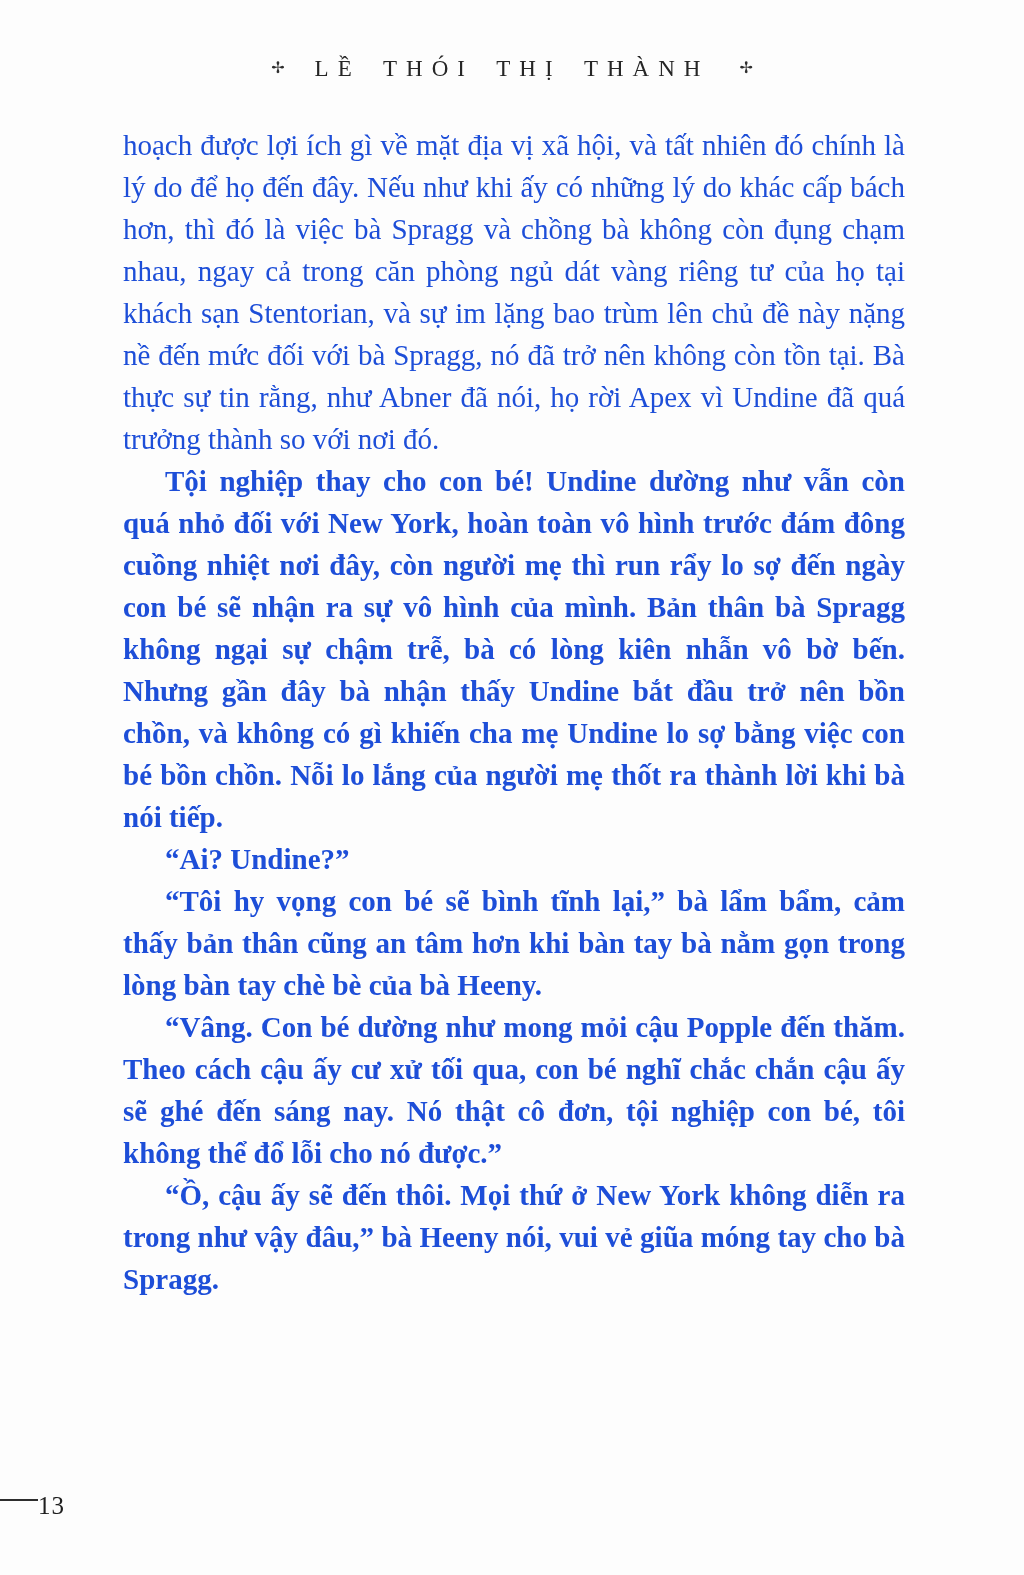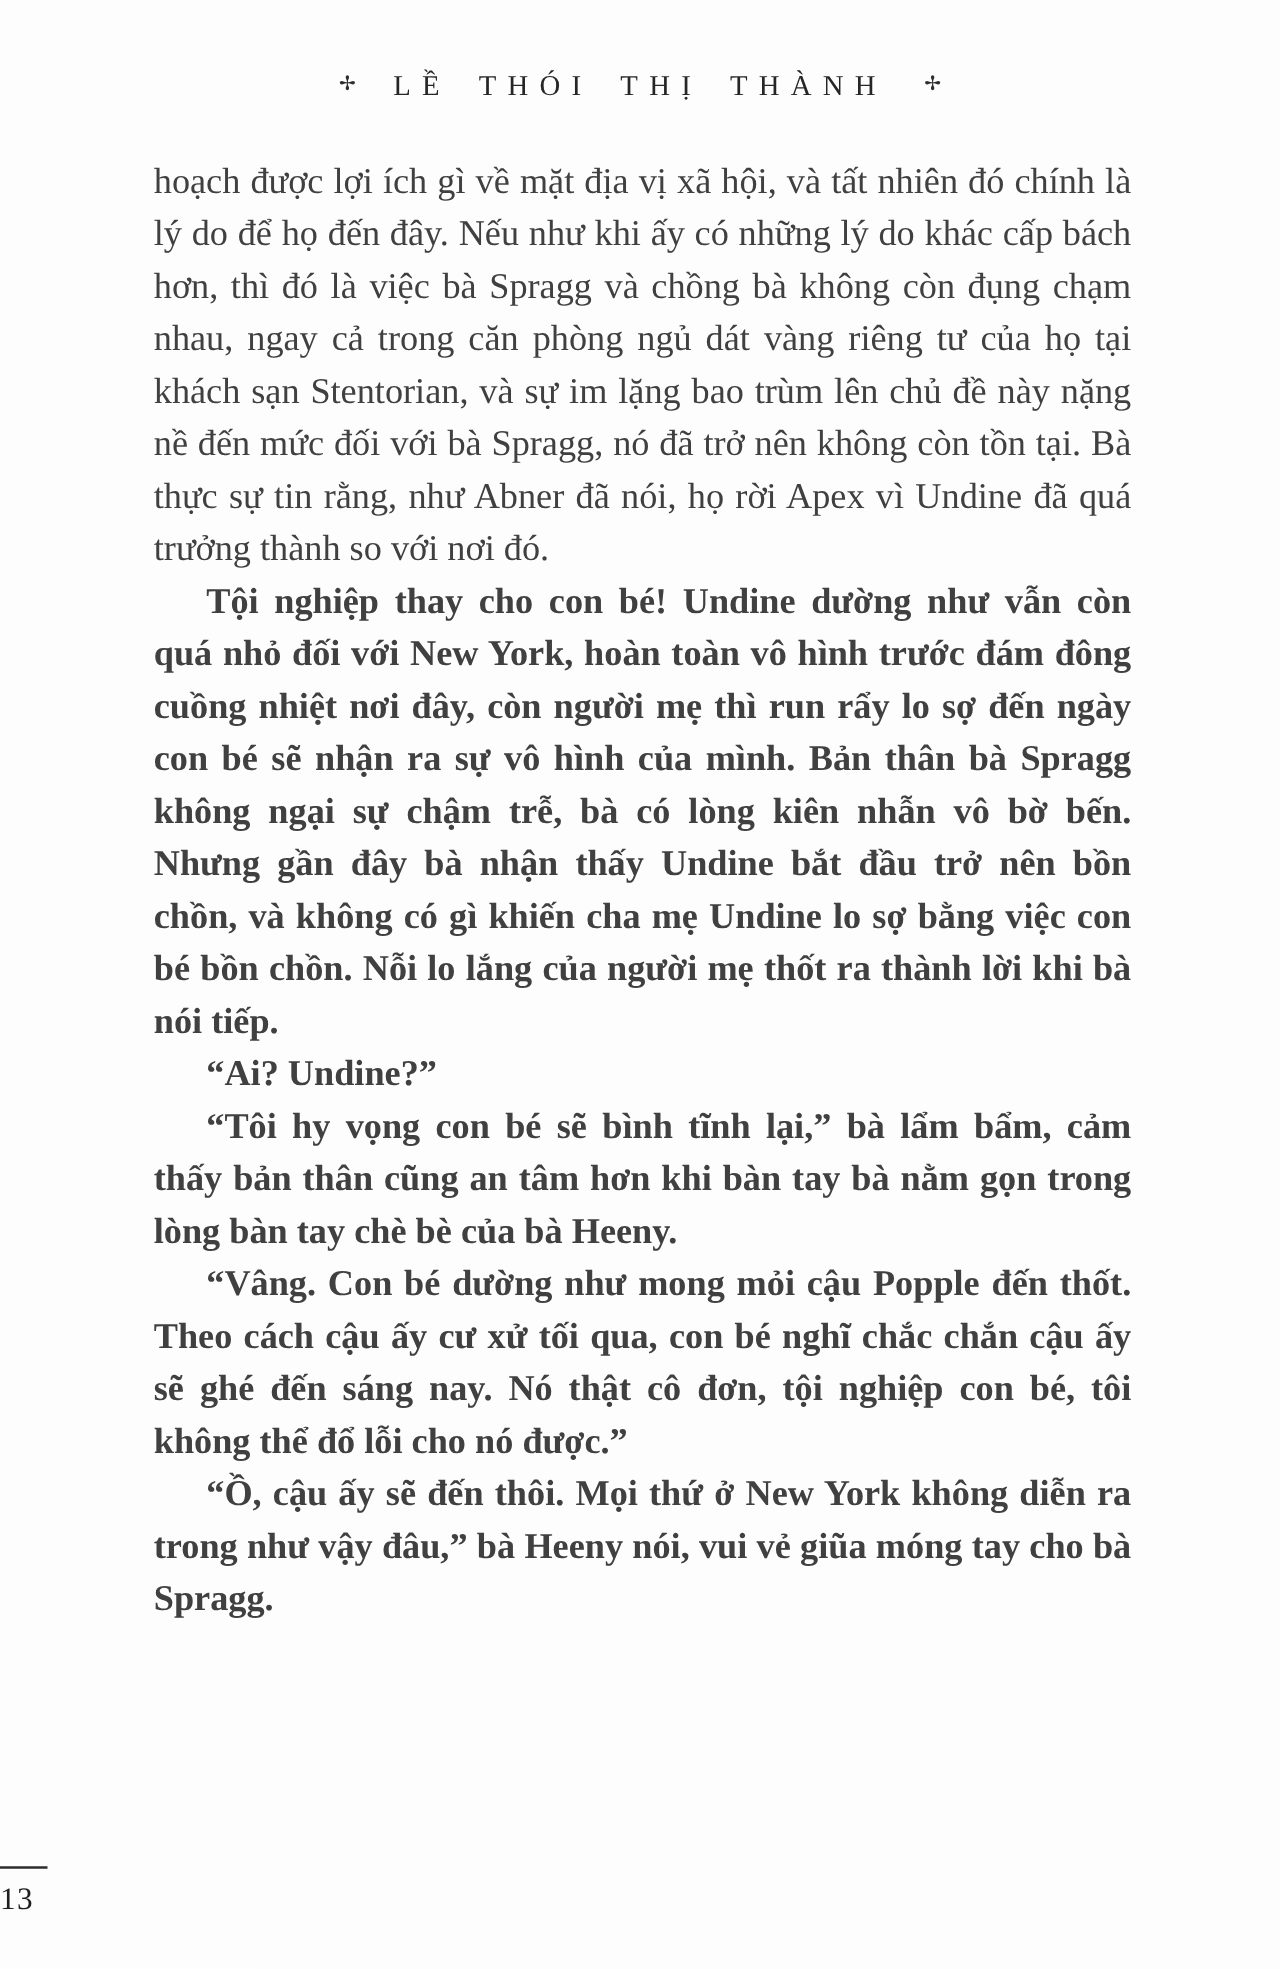--- a/index.html
+++ b/index.html
@@ -48,39 +48,39 @@
   
   .page-body {
     position: absolute;
     top: 124px;
     left: 123px;
     width: 782px;
     font-size: 29px;
     line-height: 42px;
     text-align: justify;
     hyphens: none;
-    color: #404040;
+    color: #1d4ed8;
   }
   .page-body p {
     margin: 0;
     padding: 0;
   }
   .page-body p.indent {
     text-indent: 42px;
     font-weight: bold;
   }
   
   .page-footer {
     position: absolute;
     left: 0;
     width: 100%;
     top: 1493px;
     display: flex;
-    flex-direction: column;
-    align-items: flex-start;
+    flex-direction: row;
+    align-items: center;
   }
   .footer-divider {
     width: 38px;
     height: 2px;
     background: #2d2d2d;
     margin-bottom: 12px;
   }
   .page-number {
     font-size: 25px;
     line-height: 1;
@@ -98,21 +98,21 @@
     <h1 class="title">LỀ THÓI THỊ THÀNH</h1>
     <span class="ornament">✢</span>
   </header>
 
   <main class="page-body">
 
   <p>hoạch được lợi ích gì về mặt địa vị xã hội, và tất nhiên đó chính là lý do để họ đến đây. Nếu như khi ấy có những lý do khác cấp bách hơn, thì đó là việc bà Spragg và chồng bà không còn đụng chạm nhau, ngay cả trong căn phòng ngủ dát vàng riêng tư của họ tại khách sạn Stentorian, và sự im lặng bao trùm lên chủ đề này nặng nề đến mức đối với bà Spragg, nó đã trở nên không còn tồn tại. Bà thực sự tin rằng, như Abner đã nói, họ rời Apex vì Undine đã quá trưởng thành so với nơi đó.</p>
       <p class="indent">Tội nghiệp thay cho con bé! Undine dường như vẫn còn quá nhỏ đối với New York, hoàn toàn vô hình trước đám đông cuồng nhiệt nơi đây, còn người mẹ thì run rẩy lo sợ đến ngày con bé sẽ nhận ra sự vô hình của mình. Bản thân bà Spragg không ngại sự chậm trễ, bà có lòng kiên nhẫn vô bờ bến. Nhưng gần đây bà nhận thấy Undine bắt đầu trở nên bồn chồn, và không có gì khiến cha mẹ Undine lo sợ bằng việc con bé bồn chồn. Nỗi lo lắng của người mẹ thốt ra thành lời khi bà nói tiếp.</p>
       <p class="indent">“Ai? Undine?”</p>
       <p class="indent">“Tôi hy vọng con bé sẽ bình tĩnh lại,” bà lẩm bẩm, cảm thấy bản thân cũng an tâm hơn khi bàn tay bà nằm gọn trong lòng bàn tay chè bè của bà Heeny.</p>
-      <p class="indent">“Vâng. Con bé dường như mong mỏi cậu Popple đến thốt. Theo cách cậu ấy cư xử tối qua, con bé nghĩ chắc chắn cậu ấy sẽ ghé đến sáng nay. Nó thật cô đơn, tội nghiệp con bé, tôi không thể đổ lỗi cho nó được.”</p>
+      <p class="indent">“Vâng. Con bé dường như mong mỏi cậu Popple đến thăm. Theo cách cậu ấy cư xử tối qua, con bé nghĩ chắc chắn cậu ấy sẽ ghé đến sáng nay. Nó thật cô đơn, tội nghiệp con bé, tôi không thể đổ lỗi cho nó được.”</p>
       <p class="indent">“Ồ, cậu ấy sẽ đến thôi. Mọi thứ ở New York không diễn ra trong như vậy đâu,” bà Heeny nói, vui vẻ giũa móng tay cho bà Spragg.</p>
     </main>
 
   <footer class="page-footer">
     <div class="footer-divider"></div>
     <div class="page-number">13</div>
   </footer>
 
 </div>
 

